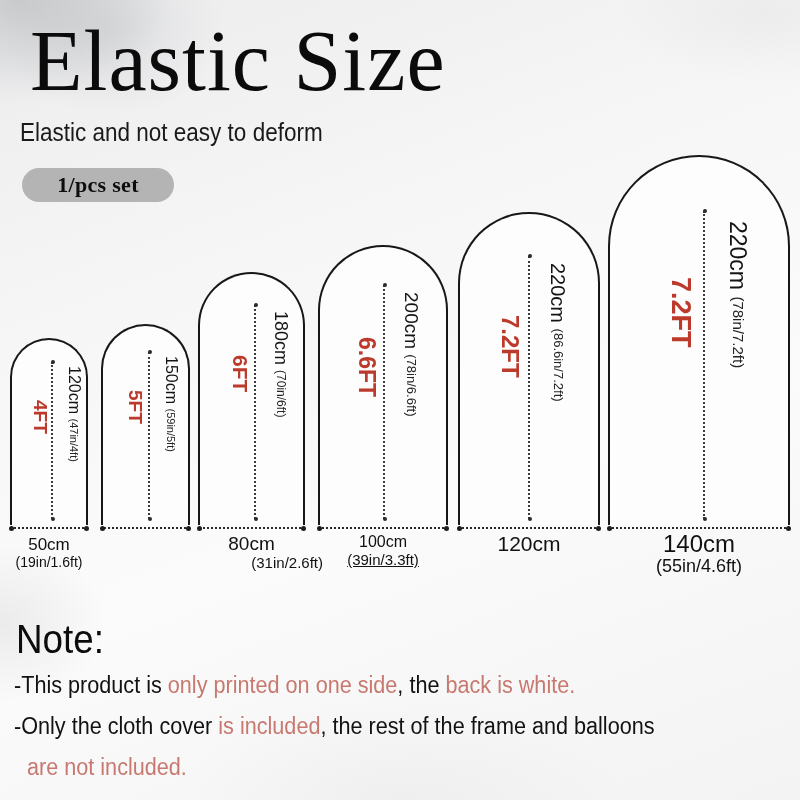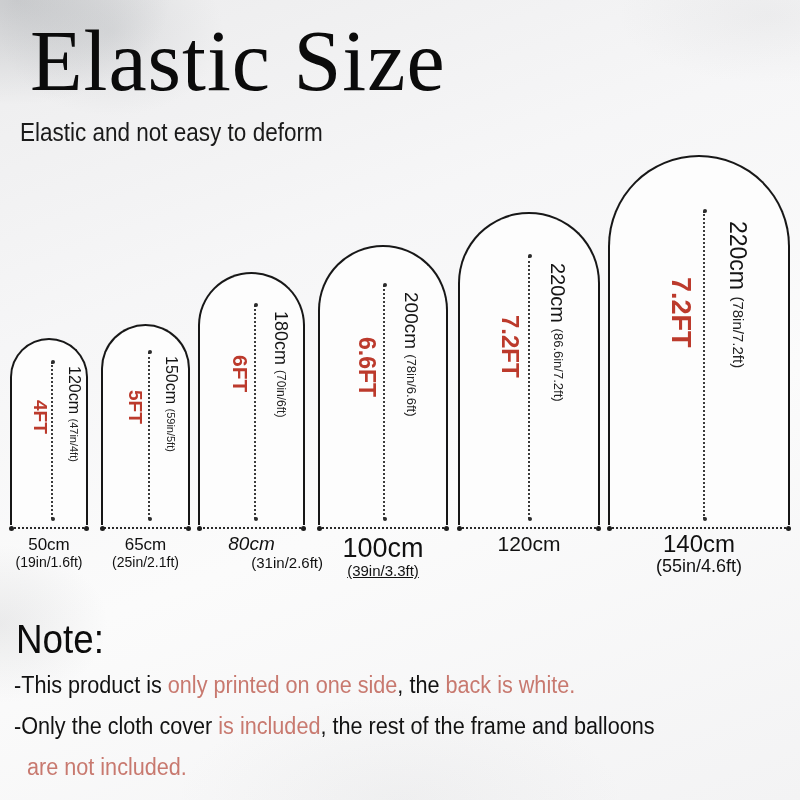--- a/index.html
+++ b/index.html
@@ -119,20 +119,23 @@
 </style>
 </head>
 <body>
 
 <div id="bg-texture"></div>
 
 <div id="page">
 
   <div id="title">Elastic Size</div>
   <div id="subtitle">Elastic and not easy to deform</div>
+  <div id="set-badge">
+    <span>1/pcs set</span>
+  </div>
 
   <div id="arches">
       <div class="arch" style="left: 10px; top: 338px; width: 78px; height: 187px;">
         <div class="arch-shape" style="border-radius: 39px 39px 0px 0px;"></div>
         <div class="center-dotline" style="left: 41px; top: 24px; bottom: 6px;">
           <div class="dot-cap top"></div>
           <div class="dot-cap bot"></div>
         </div>
         <div class="vlabel" style="left: 55px; top: 28px; font-size: 16px;"><span class="cm">120cm</span><span>  </span><span class="inch" style="font-size: 11px;">(47in/4ft)</span></div>
         <div class="vft" style="left: 19px; top: 62px; font-size: 19px; color: rgb(188, 58, 44);">4FT</div>
@@ -151,56 +154,52 @@
           <div class="dot-cap top"></div>
           <div class="dot-cap bot"></div>
         </div>
         <div class="vlabel" style="left: 61px; top: 32px; font-size: 16px;"><span class="cm">150cm</span><span>  </span><span class="inch" style="font-size: 11px;">(59in/5ft)</span></div>
         <div class="vft" style="left: 23px; top: 66px; font-size: 19px; color: rgb(188, 58, 44);">5FT</div>
       </div>
       <div class="width-line" style="left: 101px; top: 527px; width: 89px;">
         <div class="end l"></div>
         <div class="end r"></div>
       </div>
-      <div class="wlabel" style="left: 83px; top: 536px; width: 125px;">
-        <span class="w-cm" style="font-size: 17px;">65cm</span>
-        <span class="w-in" style="font-size: 14px;">(25in/2.1ft)</span>
-      </div>
       <div class="arch" style="left: 198px; top: 272px; width: 107px; height: 253px;">
         <div class="arch-shape" style="border-radius: 54px 54px 0px 0px;"></div>
         <div class="center-dotline" style="left: 56px; top: 33px; bottom: 6px;">
           <div class="dot-cap top"></div>
           <div class="dot-cap bot"></div>
         </div>
         <div class="vlabel" style="left: 72px; top: 39px; font-size: 18px;"><span class="cm">180cm</span><span>  </span><span class="inch" style="font-size: 12px;">(70in/6ft)</span></div>
         <div class="vft" style="left: 30px; top: 83px; font-size: 21px; color: rgb(188, 58, 44);">6FT</div>
       </div>
       <div class="width-line" style="left: 198px; top: 527px; width: 107px;">
         <div class="end l"></div>
         <div class="end r"></div>
       </div>
       <div class="wlabel" style="left: 180px; top: 534px; width: 143px;">
-        <span class="w-cm" style="font-size: 19px; font-style: italic;">80cm</span>
+        <span class="w-cm" style="font-size: 19px;">80cm</span>
         <span class="w-in" style="font-size: 15px; text-align: right;">(31in/2.6ft)</span>
       </div>
       <div class="arch" style="left: 318px; top: 245px; width: 130px; height: 280px;">
         <div class="arch-shape" style="border-radius: 65px 65px 0px 0px;"></div>
         <div class="center-dotline" style="left: 65px; top: 40px; bottom: 6px;">
           <div class="dot-cap top"></div>
           <div class="dot-cap bot"></div>
         </div>
         <div class="vlabel" style="left: 82px; top: 47px; font-size: 19px;"><span class="cm">200cm</span><span>  </span><span class="inch" style="font-size: 13px;">(78in/6.6ft)</span></div>
         <div class="vft" style="left: 35px; top: 92px; font-size: 23px; color: rgb(188, 58, 44);">6.6FT</div>
       </div>
       <div class="width-line" style="left: 318px; top: 527px; width: 130px;">
         <div class="end l"></div>
         <div class="end r"></div>
       </div>
       <div class="wlabel" style="left: 300px; top: 534px; width: 166px;">
-        <span class="w-cm" style="font-size: 27px;">100cm</span>
+        <span class="w-cm" style="font-size: 16px;">100cm</span>
         <span class="w-in" style="font-size: 15px; text-decoration: underline;">(39in/3.3ft)</span>
       </div>
       <div class="arch" style="left: 458px; top: 212px; width: 142px; height: 313px;">
         <div class="arch-shape" style="border-radius: 71px 71px 0px 0px;"></div>
         <div class="center-dotline" style="left: 70px; top: 44px; bottom: 6px;">
           <div class="dot-cap top"></div>
           <div class="dot-cap bot"></div>
         </div>
         <div class="vlabel" style="left: 88px; top: 51px; font-size: 20px;"><span class="cm">220cm</span><span>  </span><span class="inch" style="font-size: 13px;">(86.6in/7.2ft)</span></div>
         <div class="vft" style="left: 38px; top: 103px; font-size: 24px; color: rgb(188, 58, 44);">7.2FT</div>

